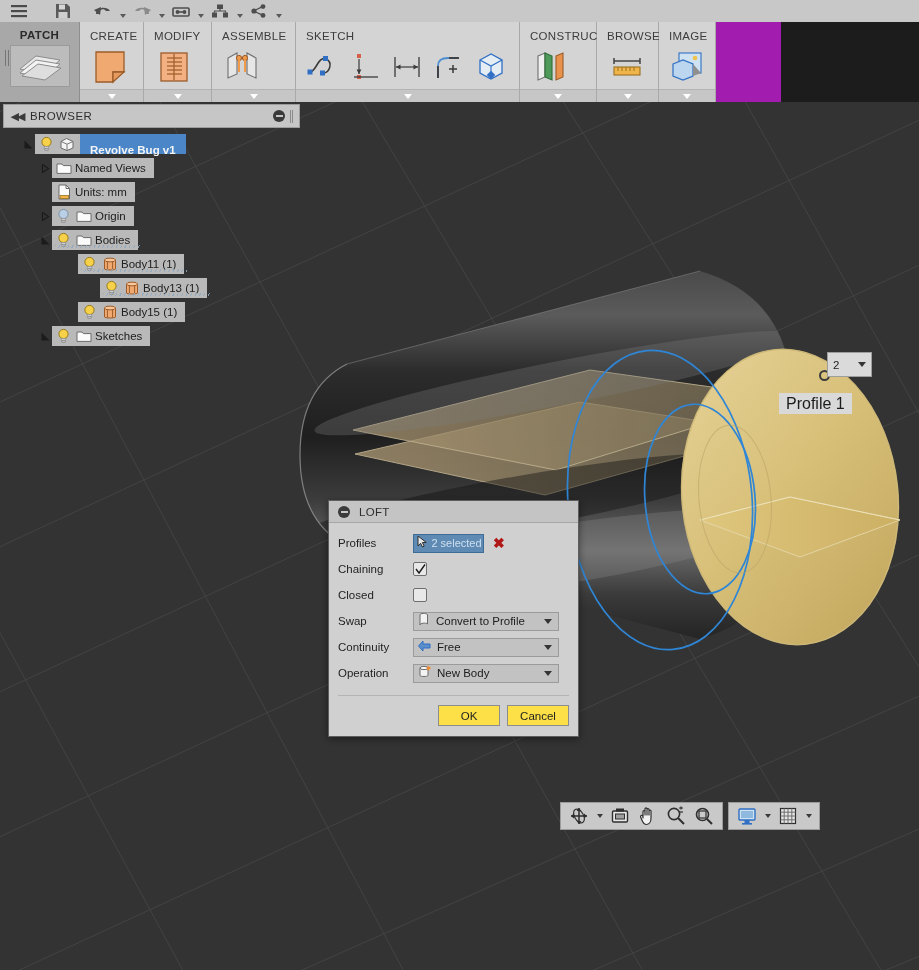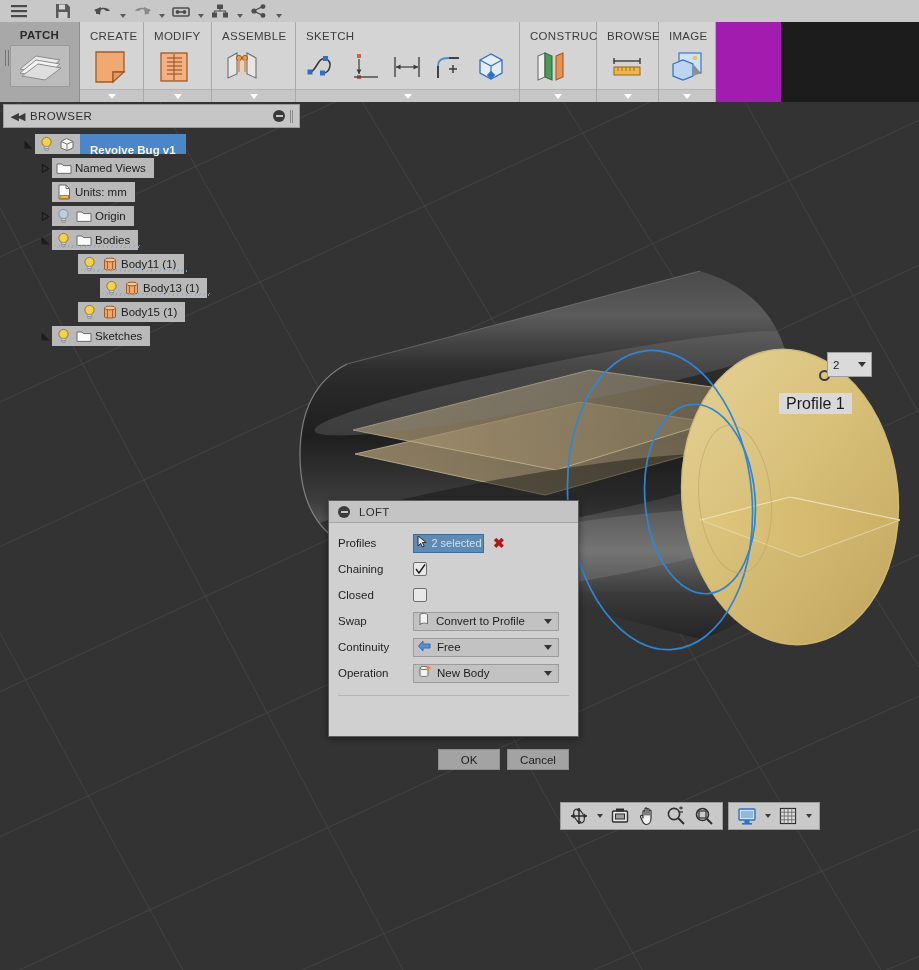--- a/index.html
+++ b/index.html
@@ -176,24 +176,23 @@
     width: 0; height: 0; border-left: 4px solid transparent;
     border-right: 4px solid transparent; border-top: 5px solid #343434;
     margin-right: 3px;
   }
   .loft-sep { margin: 9px 9px 0; border-top: 1px solid #b4b4b4; }
   .loft-foot {
     display: flex; justify-content: flex-end; gap: 7px;
     padding: 9px 9px 0 0;
   }
   .dbtn {
-    min-width: 62px; height: 21px; background: #a3a3a3; border: 1px solid #8d8d8d;
+    min-width: 62px; height: 21px; background: #fde047; border: 1px solid #8d8d8d;
     font-size: 11.5px; color: #1e1e1e; display: flex; align-items: center;
     justify-content: center;
-    margin-top: 44px;
   }
 
   
   .vp-spin {
     position: absolute; left: 827px; top: 250px; width: 45px; height: 25px;
     background: #dadada; border: 1px solid #9e9e9e;
     display: flex; align-items: center; padding: 0 5px;
   }
   .vp-spin .sv { font-size: 11.5px; color: #1d1d1d; flex: 1; }
   .vp-spin .sa {

